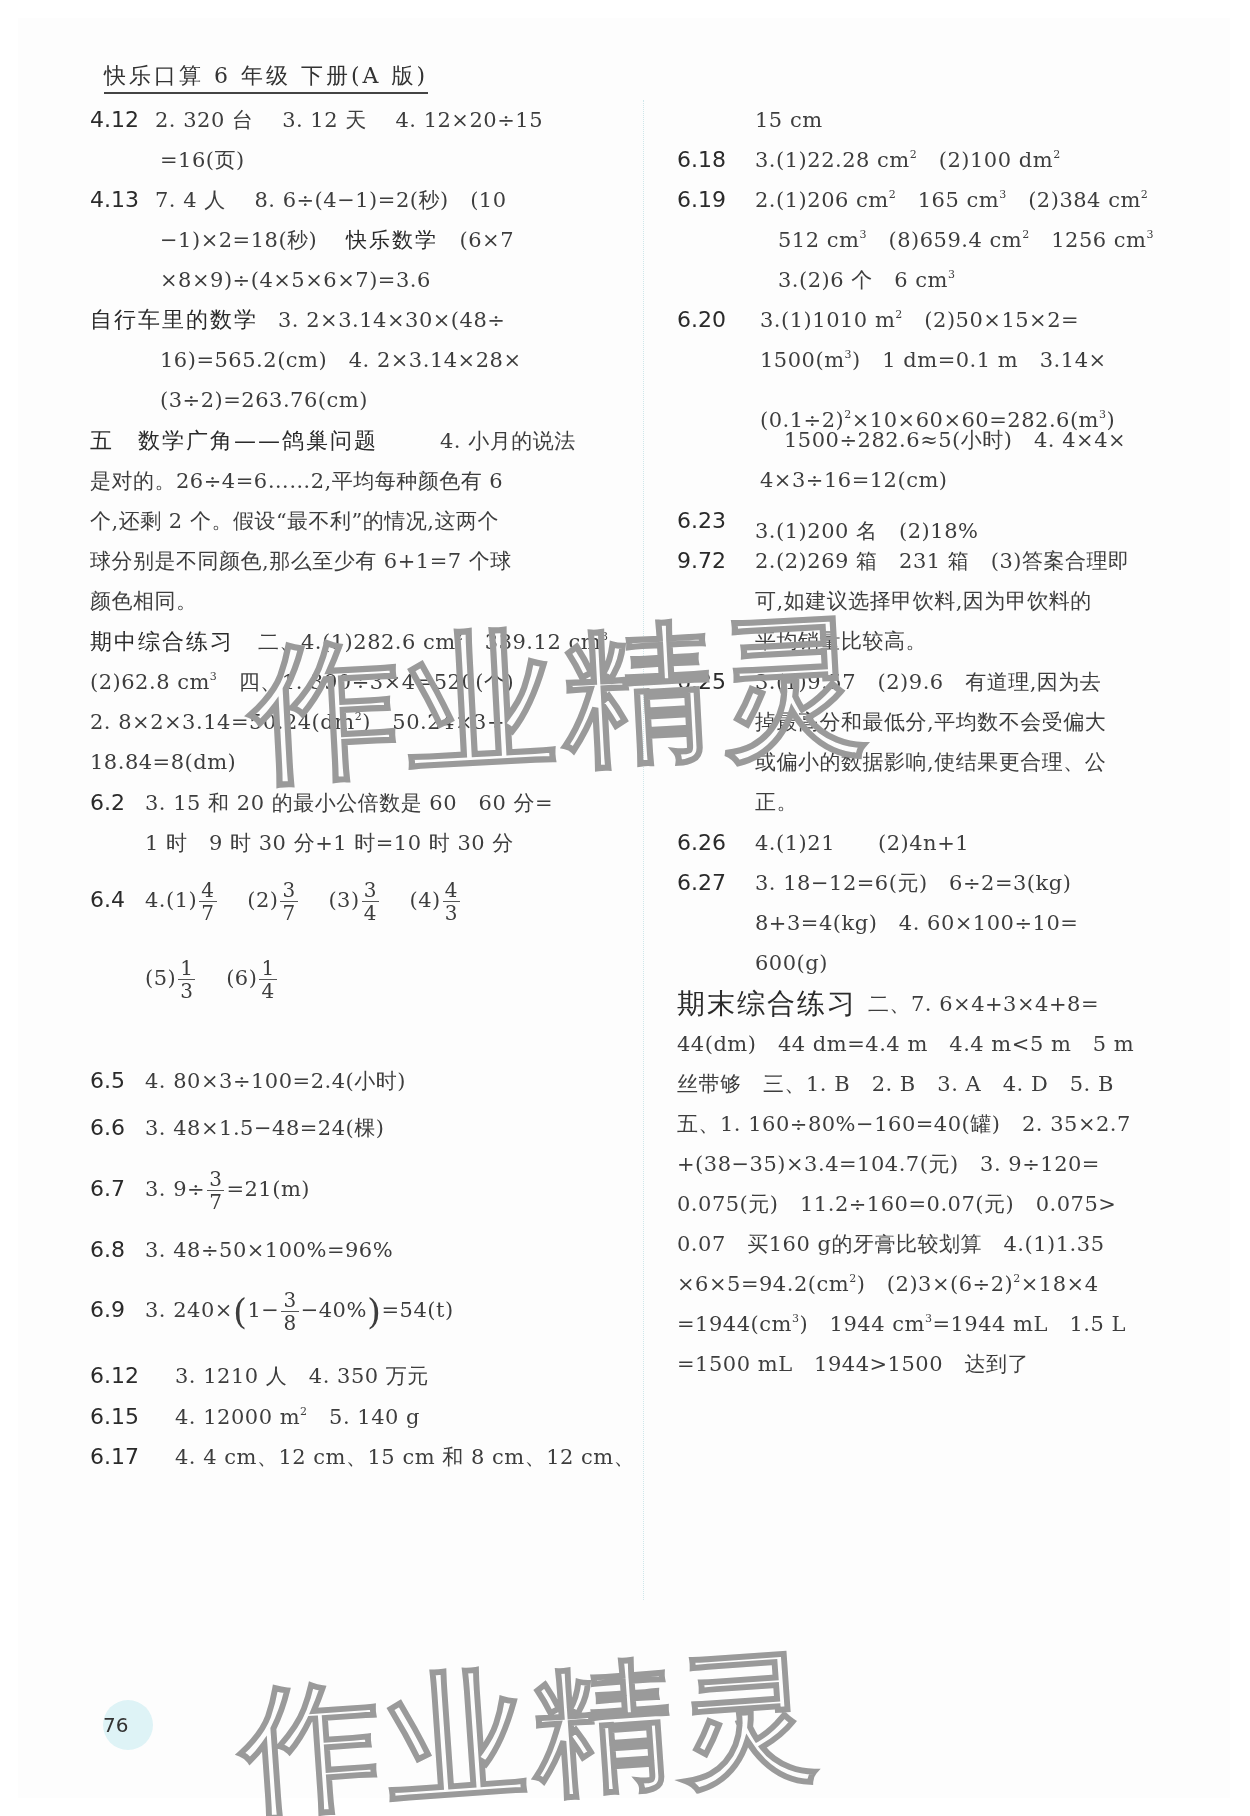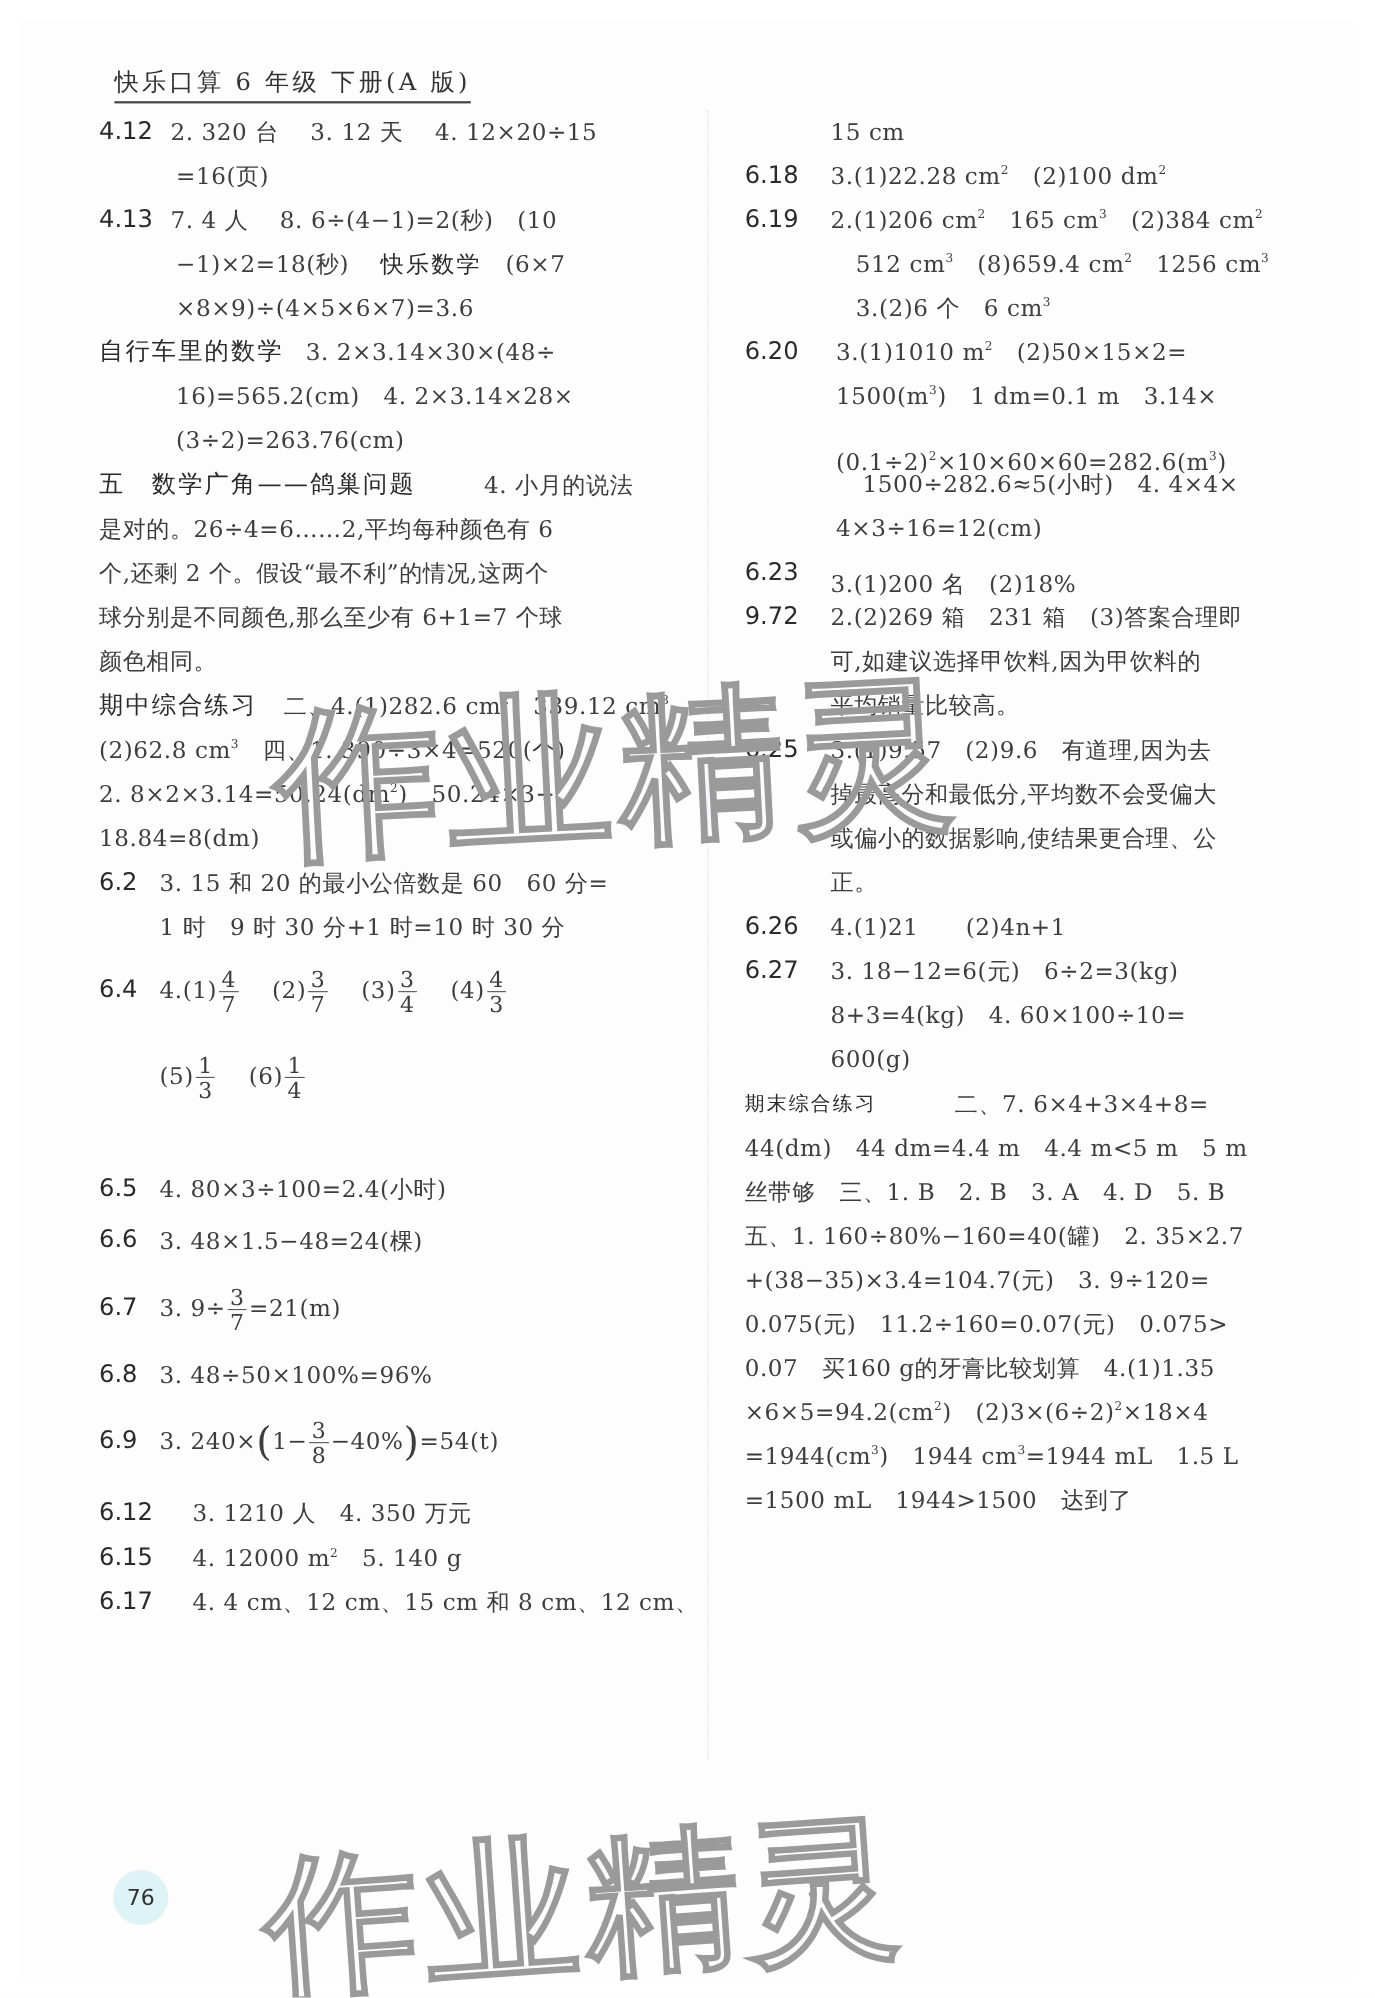--- a/index.html
+++ b/index.html
@@ -12,21 +12,21 @@
   .line { position:absolute; font-size:21px; line-height:28px; white-space:nowrap; color:#3d3d3d; letter-spacing:0.5px; }
   .lbl { position:absolute; font-family:"DejaVu Sans","Liberation Sans",sans-serif; font-size:22px; line-height:28px; color:#2a2a2a; }
   .bold { font-family:"DejaVu Sans","Liberation Sans",sans-serif; font-weight:normal; color:#2a2a2a; letter-spacing:2px; }
   sup { font-size:11px; vertical-align:9px; line-height:0; }
   .frac { display:inline-block; vertical-align:middle; text-align:center; font-size:20px; line-height:22px; margin:0 2px; }
   .frac .n { display:block; border-bottom:1px solid #555; padding:0 2px; }
   .frac .d { display:block; padding:0 2px; }
   .big-paren { font-size:36px; vertical-align:middle; line-height:28px; }
   .pageno { position:absolute; left:103px; top:1700px; width:50px; height:50px; border-radius:50%;
             background:#def3f6; font-family:"DejaVu Sans",sans-serif; font-size:20px; color:#333;
-            text-align:center; line-height:50px; }
+            line-height:50px; }
   .wm { position:absolute; font-family:"DejaVu Sans",sans-serif; font-weight:bold; color:transparent;
         -webkit-text-stroke:1.5px #9a9a9a; letter-spacing:6px; pointer-events:none; }
 </style>
 </head>
 <body>
 
 <div class="page"></div>
 
 <div class="header">快乐口算 6 年级 下册(A 版)</div>
 <div class="divider"></div>
@@ -130,21 +130,21 @@
 <div class="line" style="left:755px;top:788px">正。</div>
 
 <div class="lbl" style="left:677px;top:829px">6.26</div>
 <div class="line" style="left:755px;top:829px">4.(1)21　　(2)4n+1</div>
 
 <div class="lbl" style="left:677px;top:869px">6.27</div>
 <div class="line" style="left:755px;top:869px">3. 18−12=6(元)　6÷2=3(kg)</div>
 <div class="line" style="left:755px;top:909px">8+3=4(kg)　4. 60×100÷10=</div>
 <div class="line" style="left:755px;top:949px">600(g)</div>
 
-<div class="line bold" style="left:677px;top:990px;font-size:18px">期末综合练习</div>
+<div class="line bold" style="left:677px;top:990px;font-size:28px">期末综合练习</div>
 <div class="line" style="left:868px;top:990px">二、7. 6×4+3×4+8=</div>
 <div class="line" style="left:677px;top:1030px">44(dm)　44 dm=4.4 m　4.4 m&lt;5 m　5 m</div>
 <div class="line" style="left:677px;top:1070px">丝带够　三、1. B　2. B　3. A　4. D　5. B</div>
 <div class="line" style="left:677px;top:1110px">五、1. 160÷80%−160=40(罐)　2. 35×2.7</div>
 <div class="line" style="left:677px;top:1150px">+(38−35)×3.4=104.7(元)　3. 9÷120=</div>
 <div class="line" style="left:677px;top:1190px">0.075(元)　11.2÷160=0.07(元)　0.075&gt;</div>
 <div class="line" style="left:677px;top:1230px">0.07　买160 g的牙膏比较划算　4.(1)1.35</div>
 <div class="line" style="left:677px;top:1270px"><span>×6×5=94.2(cm</span><sup>2</sup><span>)　(2)3×(6÷2)</span><sup>2</sup><span>×18×4</span></div>
 <div class="line" style="left:677px;top:1310px"><span>=1944(cm</span><sup>3</sup><span>)　1944 cm</span><sup>3</sup><span>=1944 mL　1.5 L</span></div>
 <div class="line" style="left:677px;top:1350px">=1500 mL　1944&gt;1500　达到了</div>

